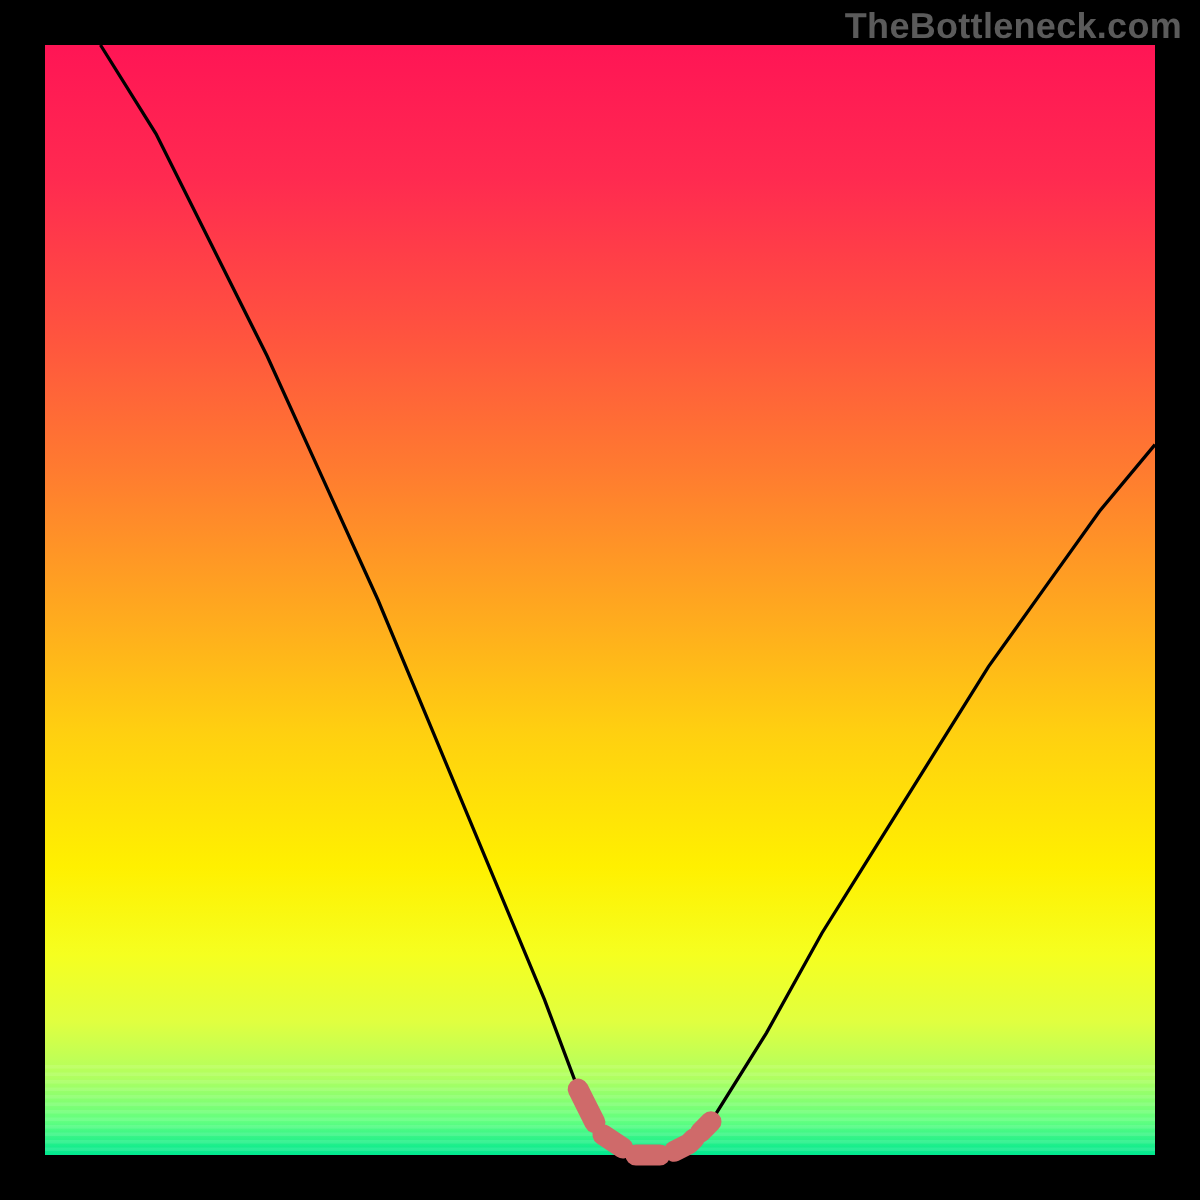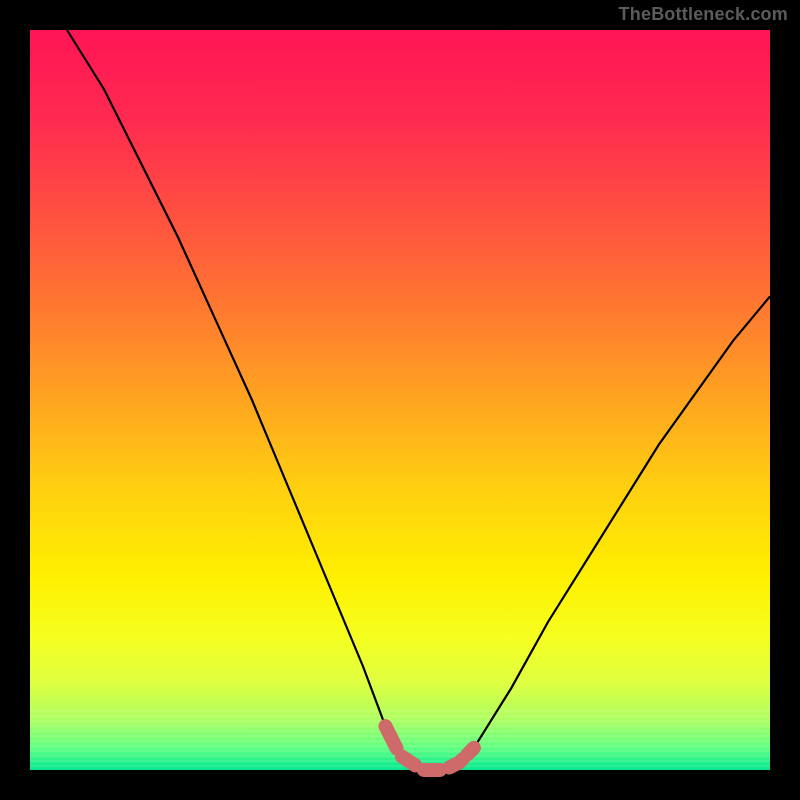--- a/index.html
+++ b/index.html
@@ -15,21 +15,21 @@
     position: relative;
     width: 800px;
     height: 800px;
     background: #000;
   }
   .watermark {
     position: absolute;
     top: 4px;
     right: 12px;
     color: #5b5b5b;
-    font-size: 18px;
+    font-size: 24px;
     font-weight: 600;
     letter-spacing: 0.2px;
     z-index: 20;
   }
   svg {
     position: absolute;
     top: 0;
     left: 0;
   }
 </style>

